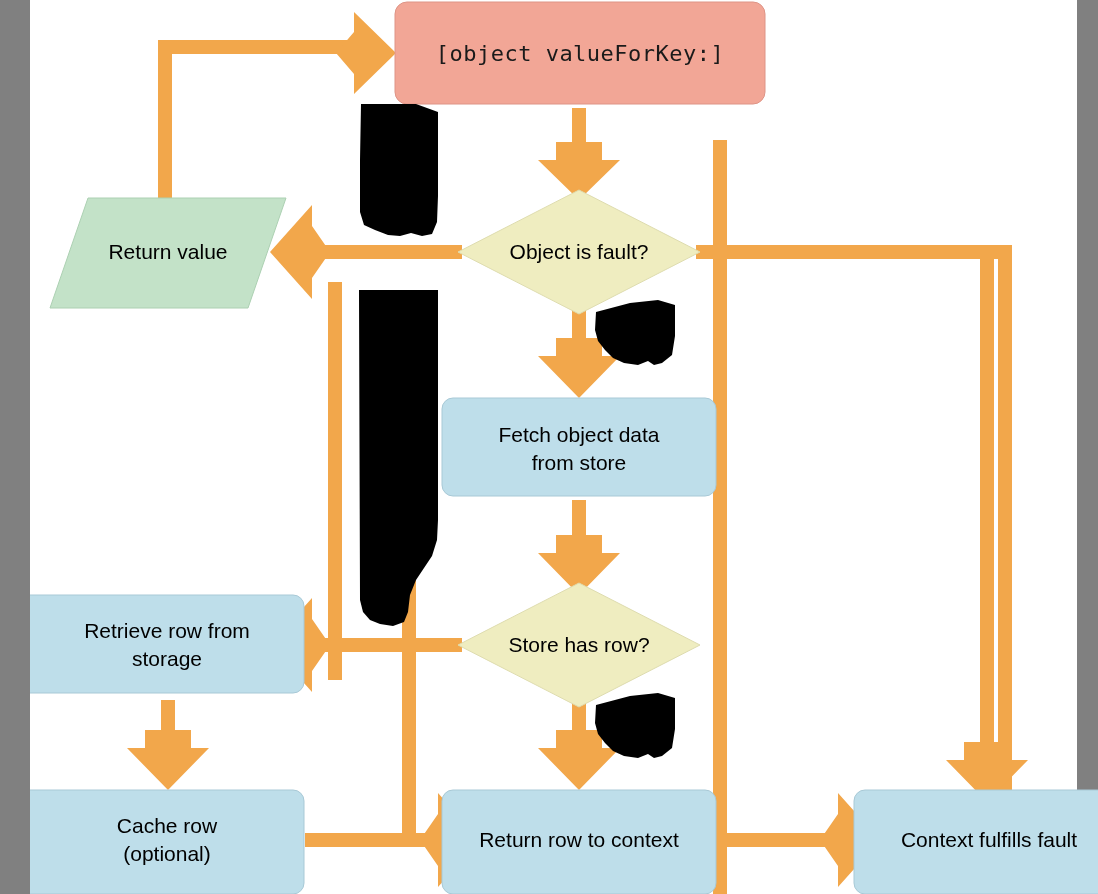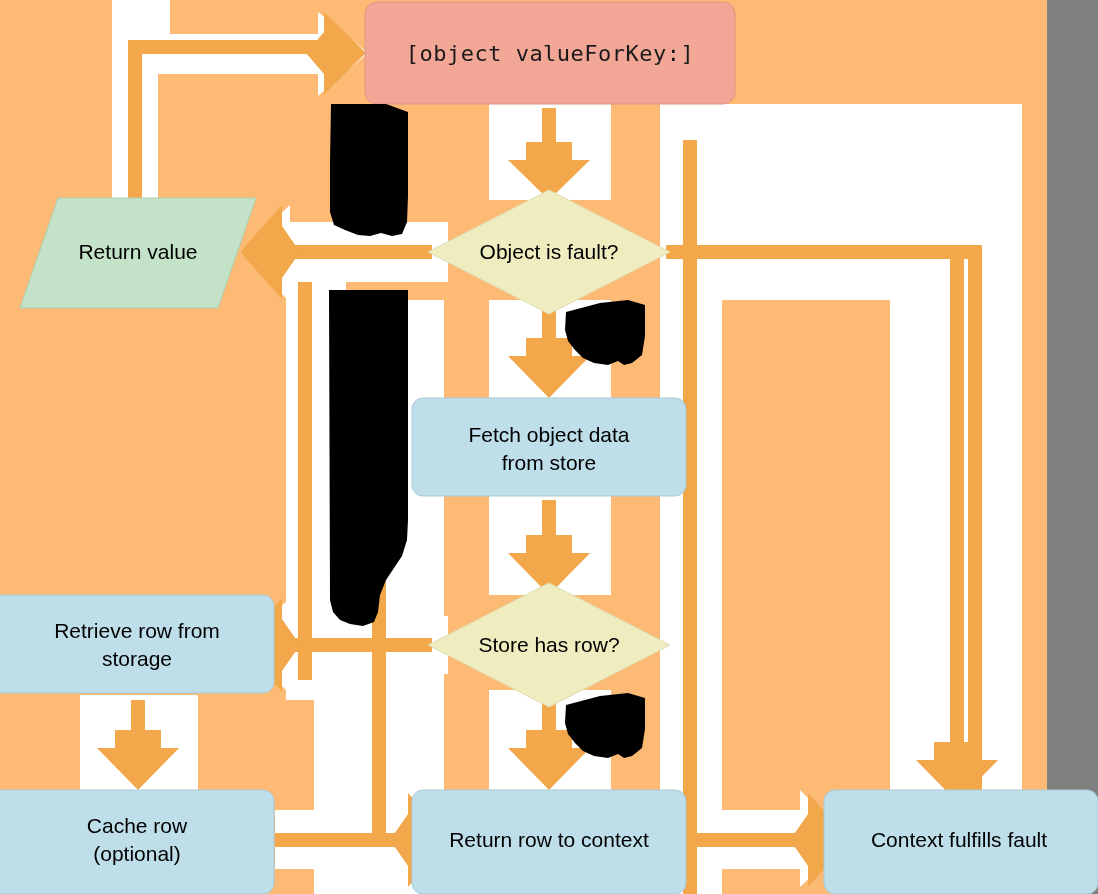--- a/index.html
+++ b/index.html
@@ -10,21 +10,22 @@
   body {
     width: 1098px;
     height: 894px;
     overflow: hidden;
     font-family: "Liberation Sans", sans-serif;
   }
   #stage {
     position: relative;
     width: 1047px;
     height: 894px;
-    background: #fdba74;
+    background: #ffffff;
+    margin-left: 30px;
   }
   #flow {
     position: absolute;
     left: 0;
     top: 0;
     width: 1098px;
     height: 894px;
     display: block;
   }
   .node-label {

